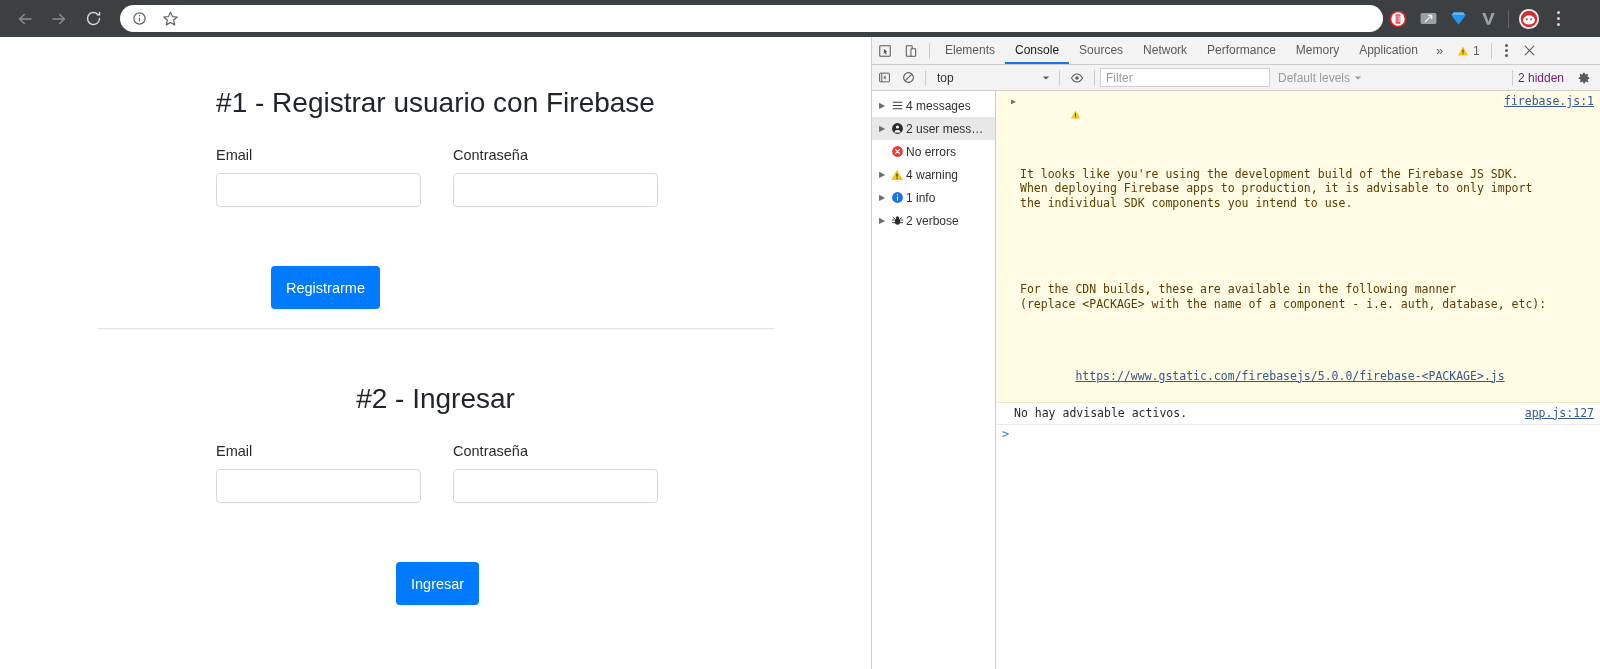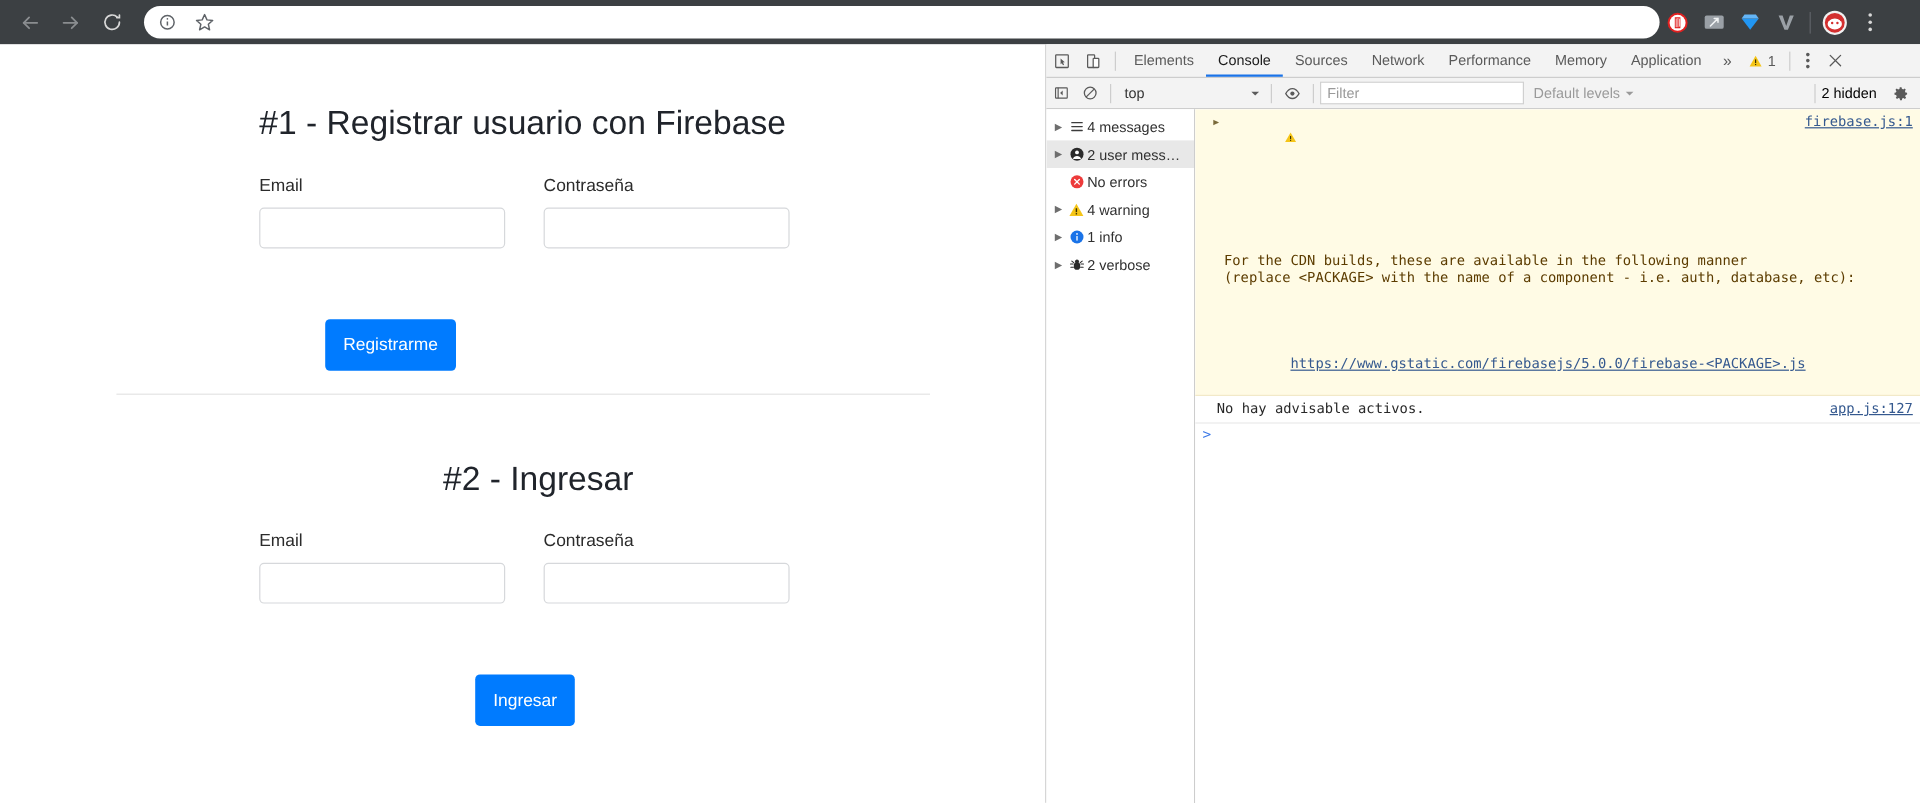--- a/index.html
+++ b/index.html
@@ -74,21 +74,21 @@
   #page-content { position: relative; width: 871px; }
 
   .page-heading {
     text-align: center;
     font-size: 28px;
     font-weight: normal;
     color: #20242b;
     margin: 0;
   }
   #heading-1 { position: absolute; left: 0; top: 50px; width: 871px; }
-  #heading-2 { position: absolute; left: 0; top: 346px; width: 871px; margin-left: 13px; }
+  #heading-2 { position: absolute; left: 0; top: 346px; width: 871px; }
 
   .form-row {
     position: absolute;
     left: 216px;
     width: 600px;
     display: flex;
   }
   #form-row-1 { top: 110px; }
   #form-row-2 { top: 406px; }
 
@@ -198,21 +198,21 @@
   }
   #filter-input {
     width: 170px; height: 19px;
     border: 1px solid #d0d0d0; background: #fff;
     font-size: 12px; color: #333;
     padding: 0 5px; outline: none;
     font-family: "Liberation Sans", sans-serif;
   }
   #filter-input::placeholder { color: #9a9a9a; }
   #levels-select { display: flex; align-items: center; gap: 4px; color: #9a9a9a; padding: 0 8px; }
-  #hidden-count { color: #000000; padding-right: 8px; }
+  #hidden-count { color: #701a75; padding-right: 8px; }
 
   #dt-body { display: flex; height: 579px; }
 
   #console-sidebar {
     width: 124px; height: 579px;
     background: #ffffff;
     border-right: 1px solid #cdcdcd;
     padding-top: 3px;
     overflow: hidden;
   }
@@ -582,20 +582,23 @@
       <div class="msg">
         <span class="warn-badge">
           <svg width="11" height="11" viewBox="0 0 24 24">
             <path d="M12 3.2L22 20.5H2z" fill="#f5c518"></path>
             <rect x="11" y="9.5" width="2" height="5.6" fill="#3a3000"></rect>
             <rect x="11" y="16.4" width="2" height="2" fill="#3a3000"></rect>
           </svg>
         </span>
         <span class="expand-arrow">▶</span>
         <a class="src-link" href="#">firebase.js:1</a>
+        <div>It looks like you're using the development build of the Firebase JS SDK.
+When deploying Firebase apps to production, it is advisable to only import
+the individual SDK components you intend to use.</div>
         <div style="height:14px"></div>
         <div>For the CDN builds, these are available in the following manner
 (replace &lt;PACKAGE&gt; with the name of a component - i.e. auth, database, etc):</div>
         <div style="height:14px"></div>
         <a class="inline-link" href="#">https://www.gstatic.com/firebasejs/5.0.0/firebase-&lt;PACKAGE&gt;.js</a>
       </div>
 
       <div class="msg-log">
         <a class="src-link" href="#">app.js:127</a>
         <span>No hay advisable activos.</span>

